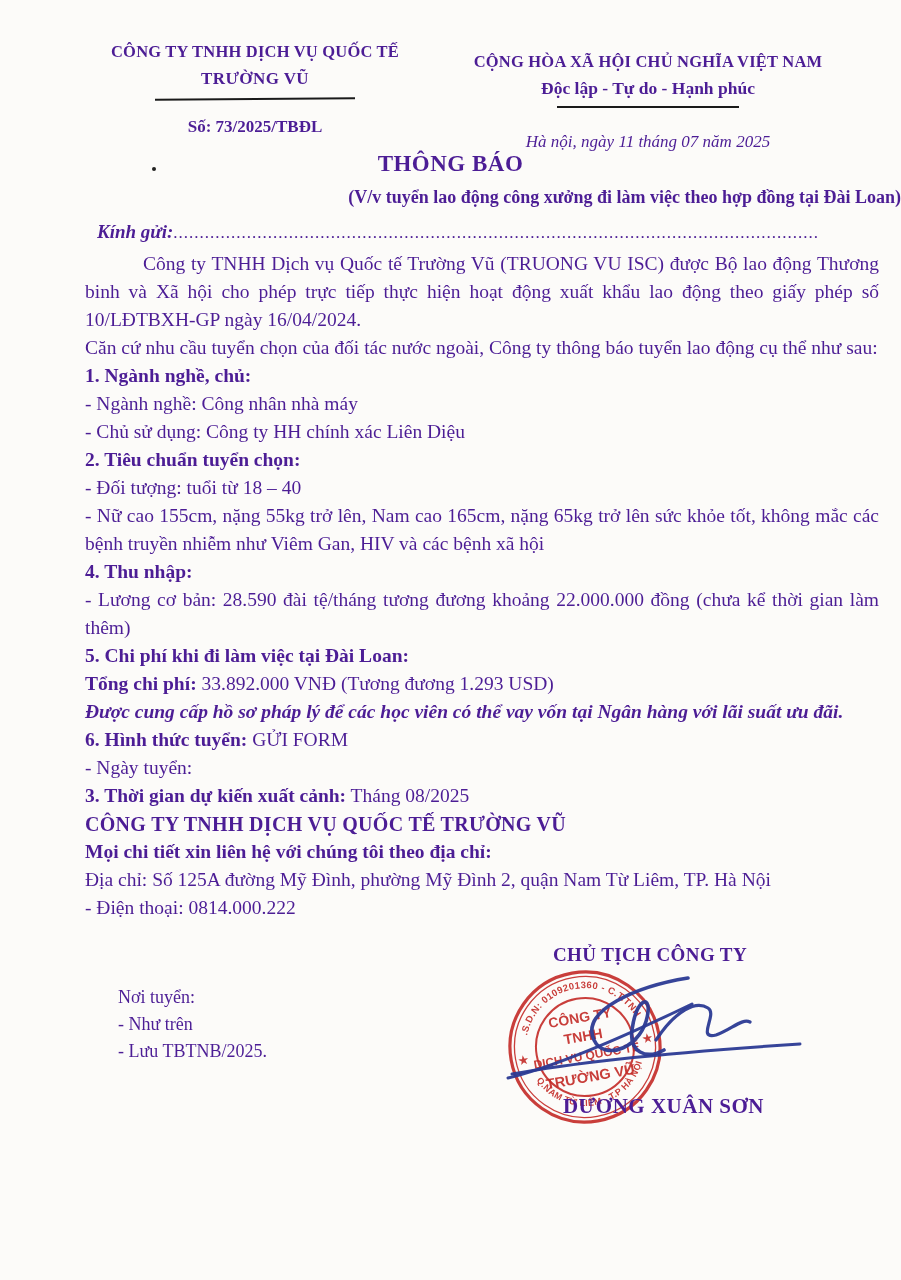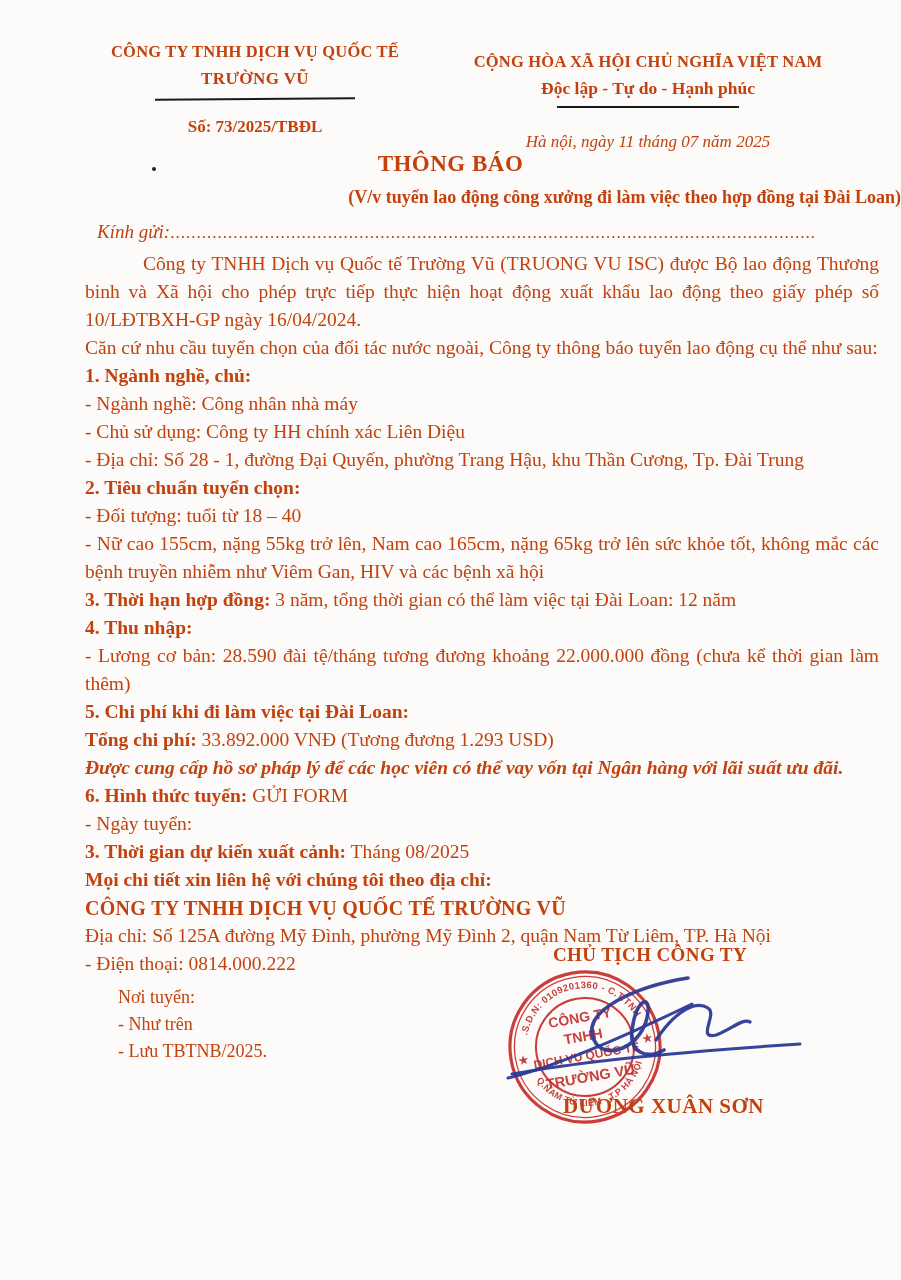--- a/index.html
+++ b/index.html
@@ -1,21 +1,21 @@
 <!DOCTYPE html>
 <html lang="vi"><head>
 <meta charset="utf-8">
 <style>
   html,body{margin:0;padding:0;}
   .page{
     position:relative;
     width:901px;height:1280px;
     background:#fcfbf9;
     font-family:"Liberation Serif", serif;
-    color:#c2410c;
+    color:#4c1d95;
     overflow:hidden;
   }
   
   .hdr-left{position:absolute;left:95px;top:42px;width:320px;text-align:center;}
   .hdr-left .org1{font-weight:bold;font-size:16.5px;letter-spacing:.2px;}
   .hdr-left .org2{font-weight:bold;font-size:17px;margin-top:7px;letter-spacing:.4px;}
   .hdr-left .rule{width:200px;margin:9px auto 0;border-top:2.5px solid #1a1a1a;transform:rotate(-.4deg);}
   .hdr-left .docno{font-weight:bold;font-size:17px;margin-top:17px;}
   .hdr-right{position:absolute;left:452px;top:52px;width:392px;text-align:center;}
   .hdr-right .nat1{font-weight:bold;font-size:16.5px;letter-spacing:.2px;}
@@ -23,21 +23,21 @@
   .hdr-right .rule{width:182px;margin:7px auto 0;border-top:2.5px solid #1a1a1a;}
   .hdr-right .dateline{font-weight:normal;font-style:italic;font-size:17px;margin-top:24px;}
   
   .title-dot{position:absolute;left:152px;top:167px;width:4px;height:4px;border-radius:50%;background:#222;}
   .doc-title{position:absolute;left:0;top:151px;width:901px;text-align:center;
              font-weight:bold;font-size:23px;letter-spacing:.5px;}
   .doc-subtitle{position:absolute;left:0;top:187px;width:901px;text-align:right;
              font-weight:bold;font-size:18px;}
   
   .salutation{position:absolute;left:97px;top:221px;width:720px;font-size:19px;white-space:nowrap;overflow:hidden;}
-  .salutation .kg{font-weight:normal;font-style:italic;border-bottom:2px solid #1a1a1a;padding-bottom:1px;}
+  .salutation .kg{font-weight:bold;font-style:italic;border-bottom:2px solid #1a1a1a;padding-bottom:1px;}
   .salutation .dots{letter-spacing:1px;font-size:17px;}
   
   .body-text{position:absolute;left:85px;top:250px;width:794px;
              font-size:19.5px;line-height:28px;text-align:justify;}
   .body-text p{margin:0;}
   .p-first{text-indent:58px;}
   .bold{font-weight:bold;}
   .bold-italic{font-weight:bold;font-style:italic;}
   .company{font-size:20px;letter-spacing:.3px;}
   
@@ -77,42 +77,40 @@
 
   <div class="salutation"><b class="kg">Kính gửi:</b><span class="dots">......................................................................................................................................</span></div>
 
   <div class="body-text">
     <p class="p-first">Công ty TNHH Dịch vụ Quốc tế Trường Vũ (TRUONG VU ISC) được Bộ lao động Thương binh và Xã hội cho phép trực tiếp thực hiện hoạt động xuất khẩu lao động theo giấy phép số 10/LĐTBXH-GP ngày 16/04/2024.</p>
     <p>Căn cứ nhu cầu tuyển chọn của đối tác nước ngoài, Công ty thông báo tuyển lao động cụ thể như sau:</p>
 
     <p class="bold">1. Ngành nghề, chủ:</p>
     <p>- Ngành nghề: Công nhân nhà máy</p>
     <p>- Chủ sử dụng: Công ty HH chính xác Liên Diệu</p>
-    <p>- Địa chỉ: Số 28 - 1, đường Đại Quyến, phường Trang Hậu, khu Thần Cương, Tp. Đài Trung</p>
 
     <p class="bold">2. Tiêu chuẩn tuyển chọn:</p>
     <p>- Đối tượng: tuổi từ 18 – 40</p>
     <p>- Nữ cao 155cm, nặng 55kg trở lên, Nam cao 165cm, nặng 65kg trở lên sức khỏe tốt, không mắc các bệnh truyền nhiễm như Viêm Gan, HIV và các bệnh xã hội</p>
 
-    <p><b>3. Thời hạn hợp đồng:</b><span> 3 năm, tổng thời gian có thể làm việc tại Đài Loan: 12 năm</span></p>
 
     <p class="bold">4. Thu nhập:</p>
     <p>- Lương cơ bản: 28.590 đài tệ/tháng tương đương khoảng 22.000.000 đồng (chưa kể thời gian làm thêm)</p>
 
     <p class="bold">5. Chi phí khi đi làm việc tại Đài Loan:</p>
     <p><b>Tổng chi phí:</b><span> 33.892.000 VNĐ (Tương đương 1.293 USD)</span></p>
     <p class="bold-italic">Được cung cấp hồ sơ pháp lý để các học viên có thể vay vốn tại Ngân hàng với lãi suất ưu đãi.</p>
 
     <p><b>6. Hình thức tuyển:</b><span> GỬI FORM</span></p>
     <p>- Ngày tuyển:</p>
 
     <p><b>3. Thời gian dự kiến xuất cảnh:</b><span> Tháng 08/2025</span></p>
 
+    <p class="bold company">CÔNG TY TNHH DỊCH VỤ QUỐC TẾ TRƯỜNG VŨ</p>
     <p class="bold">Mọi chi tiết xin liên hệ với chúng tôi theo địa chỉ:</p>
-    <p class="bold company">CÔNG TY TNHH DỊCH VỤ QUỐC TẾ TRƯỜNG VŨ</p>
     <p>Địa chỉ: Số 125A đường Mỹ Đình, phường Mỹ Đình 2, quận Nam Từ Liêm, TP. Hà Nội</p>
     <p> - Điện thoại: 0814.000.222</p>
   </div>
 
   <div class="sign-title">CHỦ TỊCH CÔNG TY</div>
 
   <div class="recipients">
     <div class="rh">Nơi tuyển:</div>
     <div>- Như trên</div>
     <div>- Lưu TBTNB/2025.</div>

